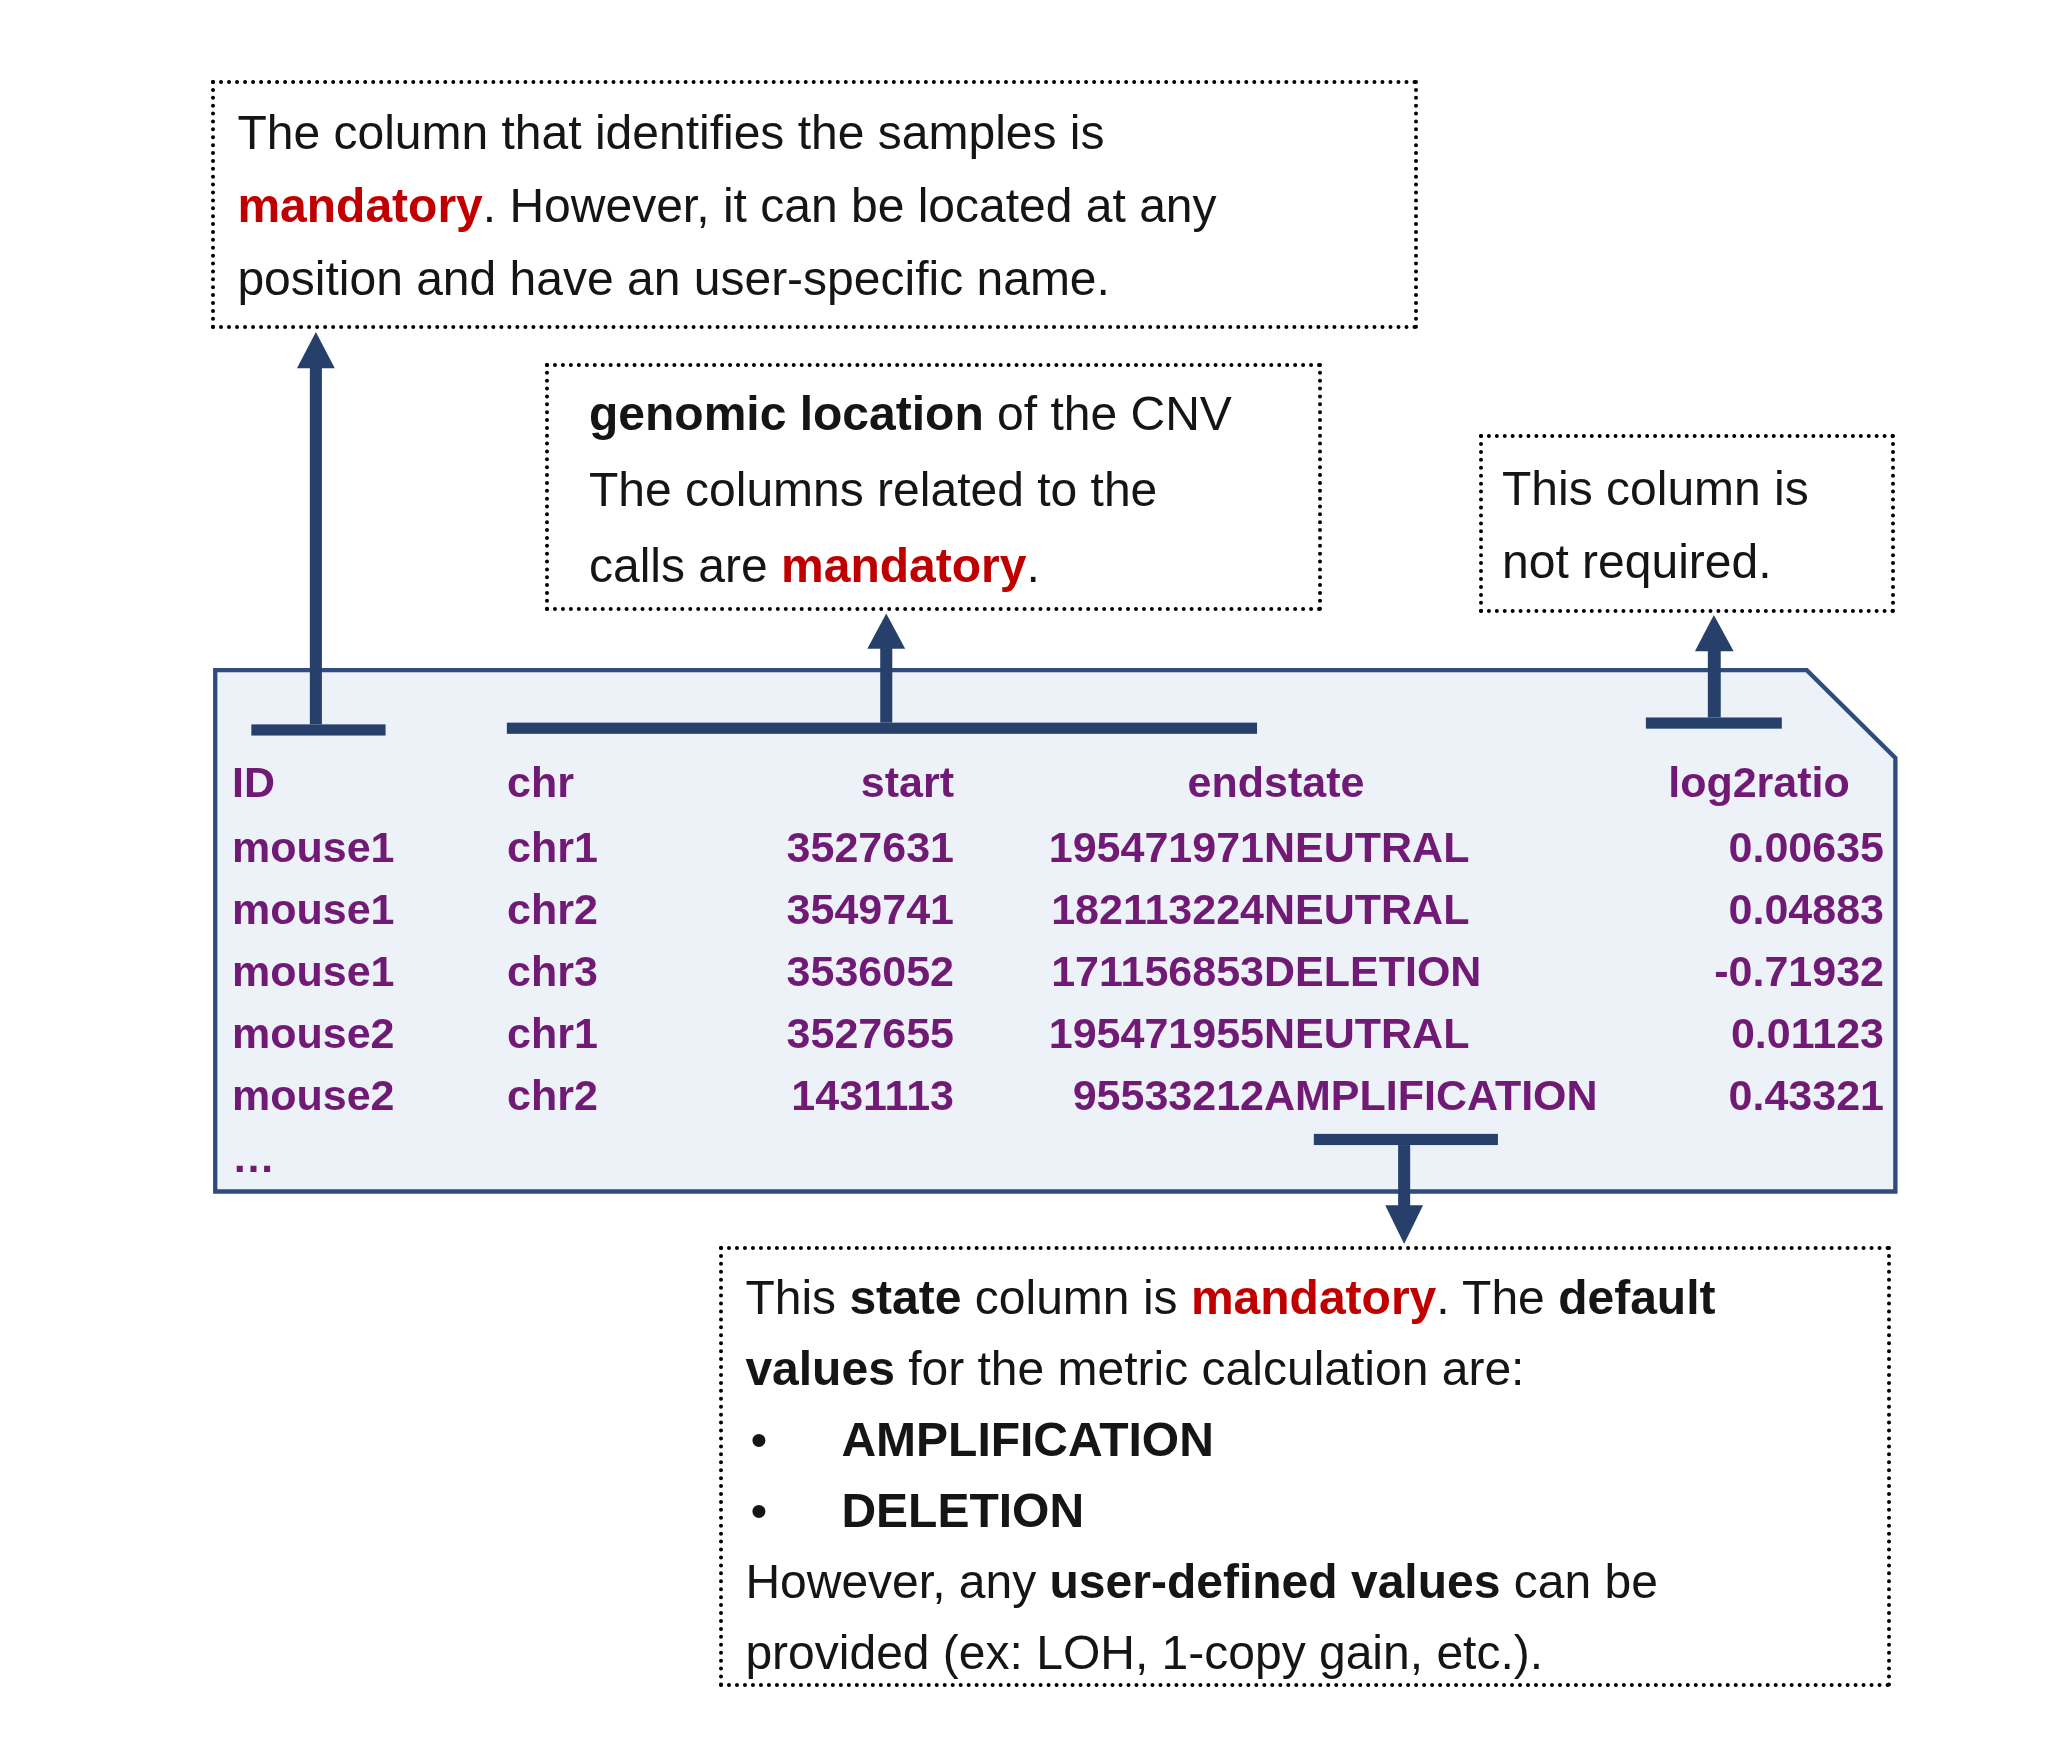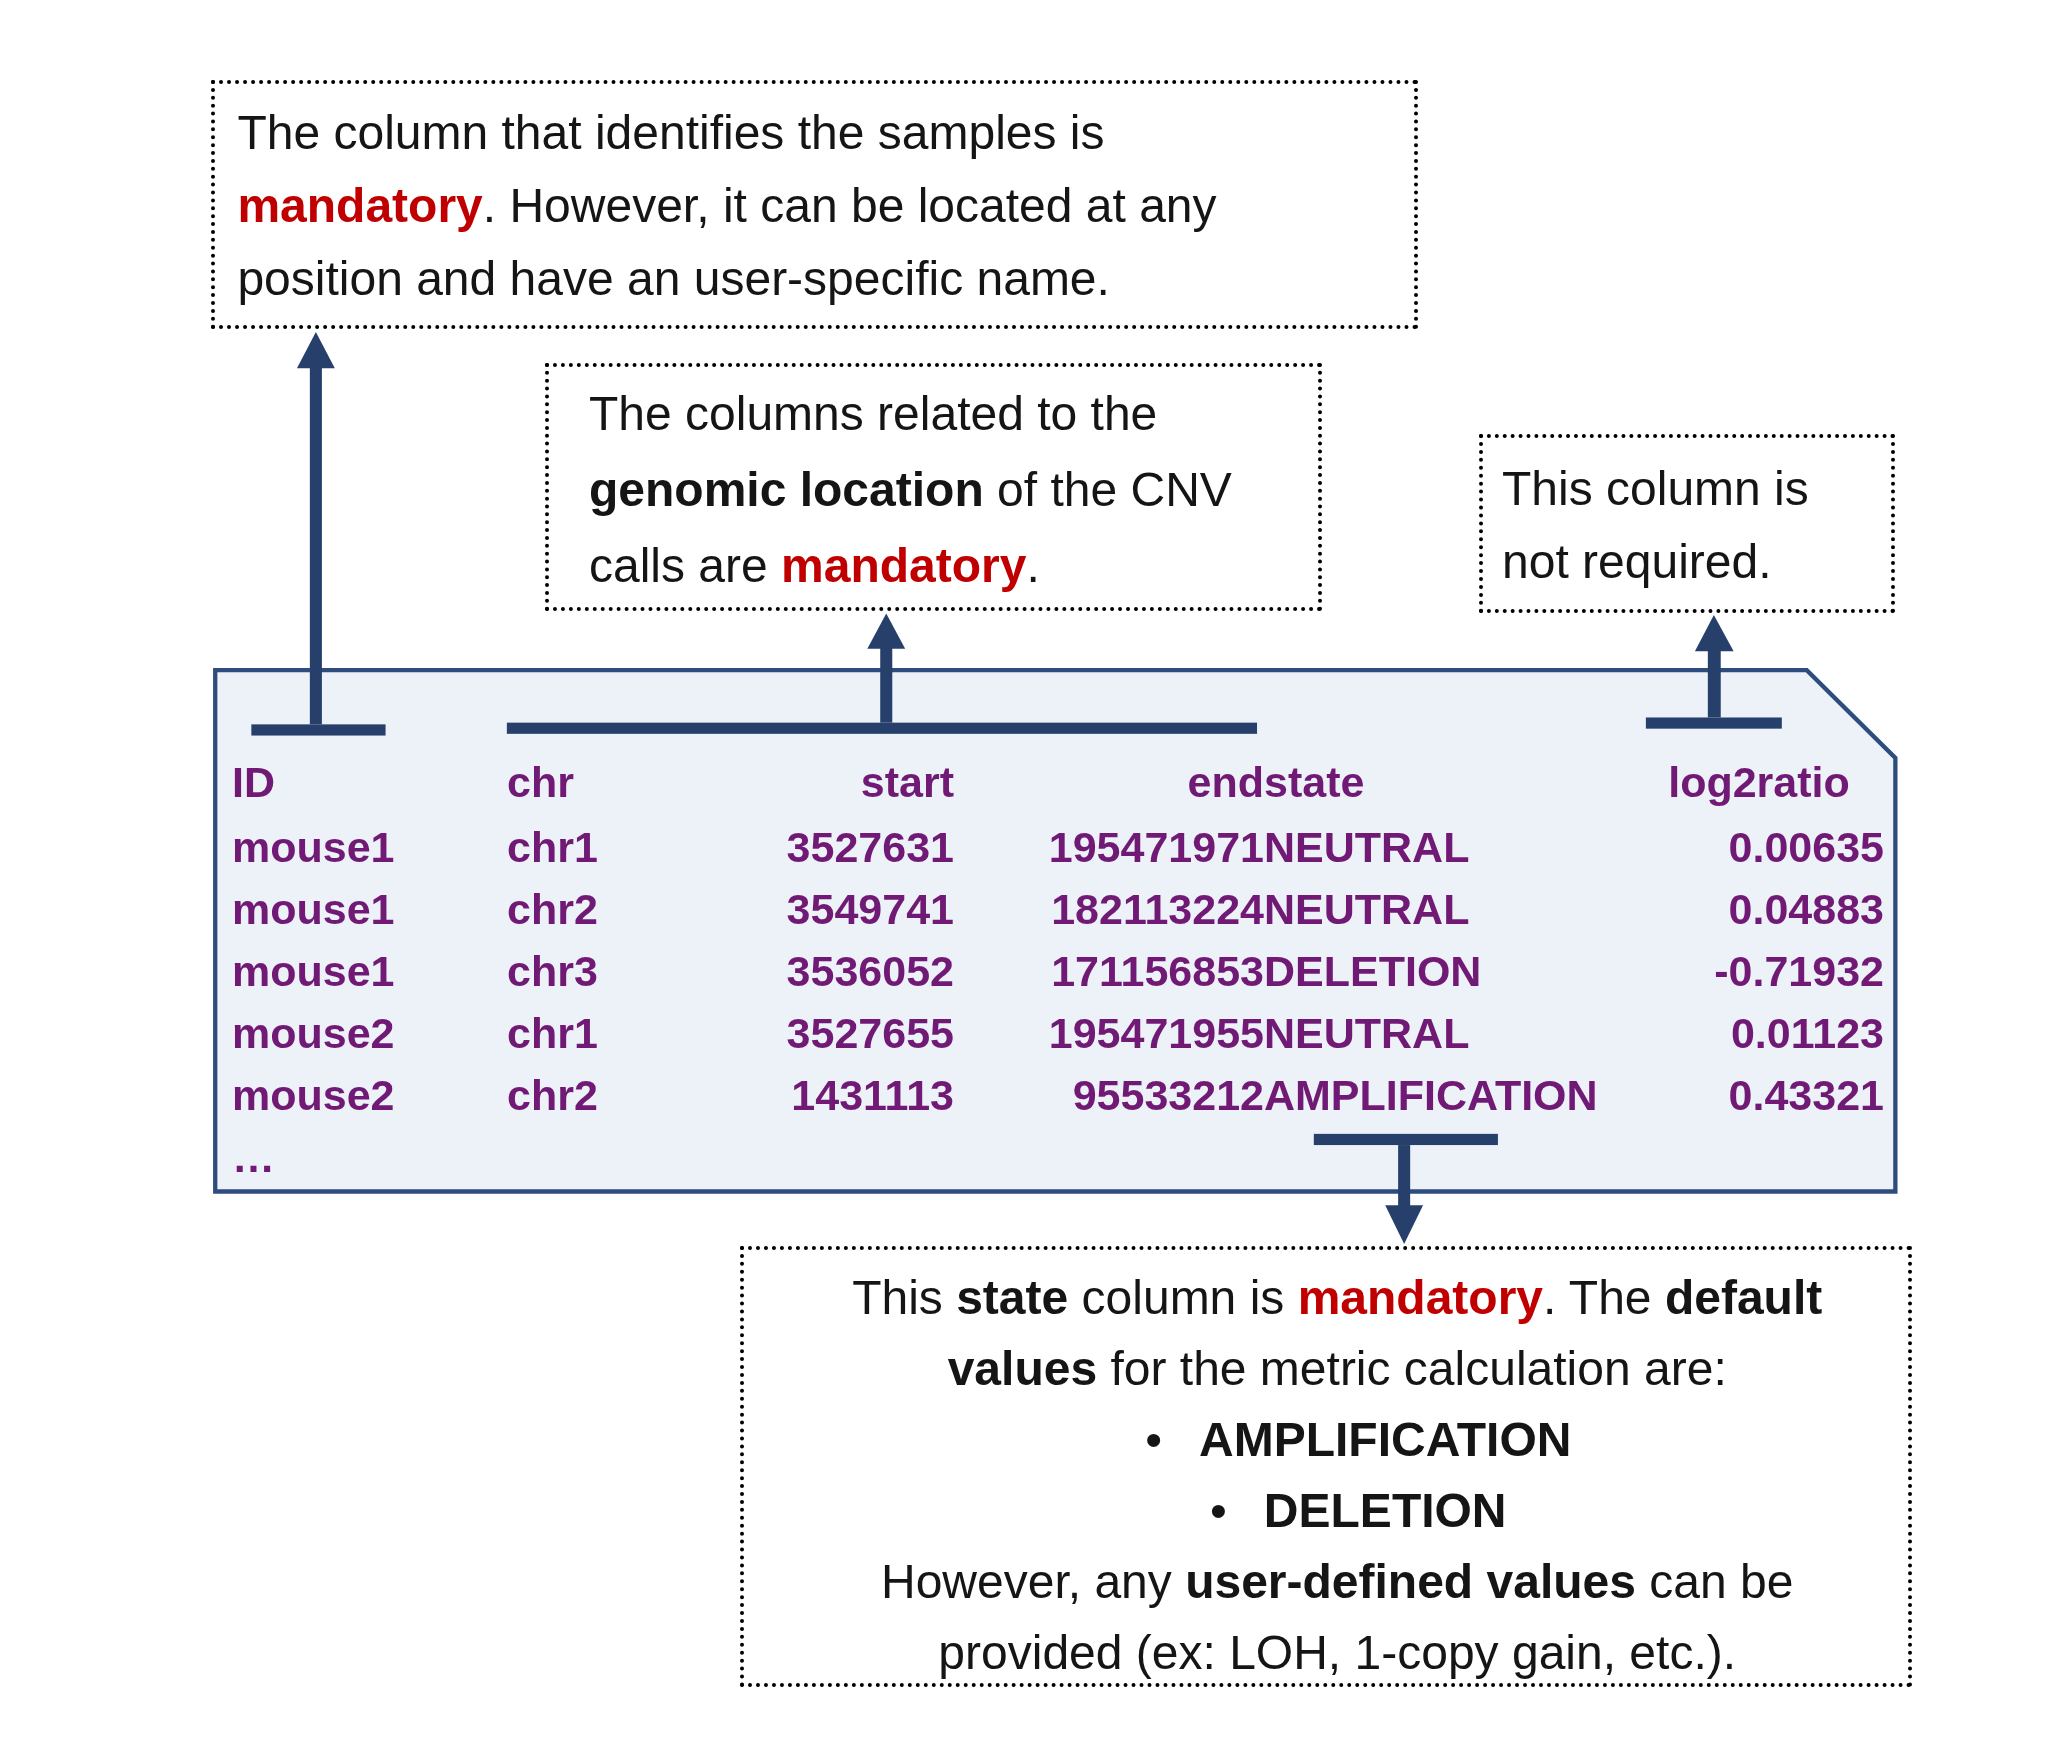--- a/index.html
+++ b/index.html
@@ -22,21 +22,21 @@
     font-size:48px;
   }
   .note .line{white-space:nowrap;}
   .seg-b{font-weight:700;margin-top:47px;}
   .seg-r{color:#c00000;font-weight:700;}
   .seg-bullet{display:inline-block;width:96px;padding-left:5.2px;box-sizing:border-box;}
 
   #note-sample-id   {left:211px; top:80px;   width:1207px; height:249px; padding:12px 0 0 22.4px; line-height:73px;}
   #note-genomic     {left:545px; top:363px;  width:777px;  height:248px; padding:8.6px 0 0 40px; line-height:76px;}
   #note-not-required{left:1479px;top:434px;  width:416px;  height:179px; padding:13.8px 0 0 19px; line-height:73px;}
-  #note-state       {left:740px; top:1246px; width:1172px; height:441px; padding:12px 0 0 22.4px; line-height:71px;text-align:center;}
+  #note-state       {left:719px; top:1246px; width:1172px; height:441px; padding:12px 0 0 22.4px; line-height:71px;}
 
   
   table.cnv{
     position:absolute;left:232px;top:749px;
     border-collapse:collapse;table-layout:fixed;
     width:1652px;
     font-size:43px;color:#701a75;
   }
   table.cnv th,table.cnv td{padding:0;overflow:visible;white-space:nowrap;}
   table.cnv th{height:67px;font-weight:700;}
@@ -124,22 +124,22 @@
       </tbody>
   </table>
 
   <div class="note" id="note-sample-id">
       <div class="line"><span>The column that identifies the samples is</span></div>
       <div class="line"><span class="seg-b seg-r">mandatory</span><span>. However, it can be located at any</span></div>
       <div class="line"><span>position and have an user-specific name.</span></div>
     </div>
 
   <div class="note" id="note-genomic">
+      <div class="line"><span class="seg-b">genomic location</span><span> of the CNV</span></div>
       <div class="line"><span>The columns related to the</span></div>
-      <div class="line"><span class="seg-b">genomic location</span><span> of the CNV</span></div>
       <div class="line"><span>calls are </span><span class="seg-b seg-r">mandatory</span><span>.</span></div>
     </div>
 
   <div class="note" id="note-not-required">
       <div class="line"><span>This column is</span></div>
       <div class="line"><span>not required.</span></div>
     </div>
 
   <div class="note" id="note-state">
       <div class="line"><span>This </span><span class="seg-b">state</span><span> column is </span><span class="seg-b seg-r">mandatory</span><span>. The </span><span class="seg-b">default</span></div>

